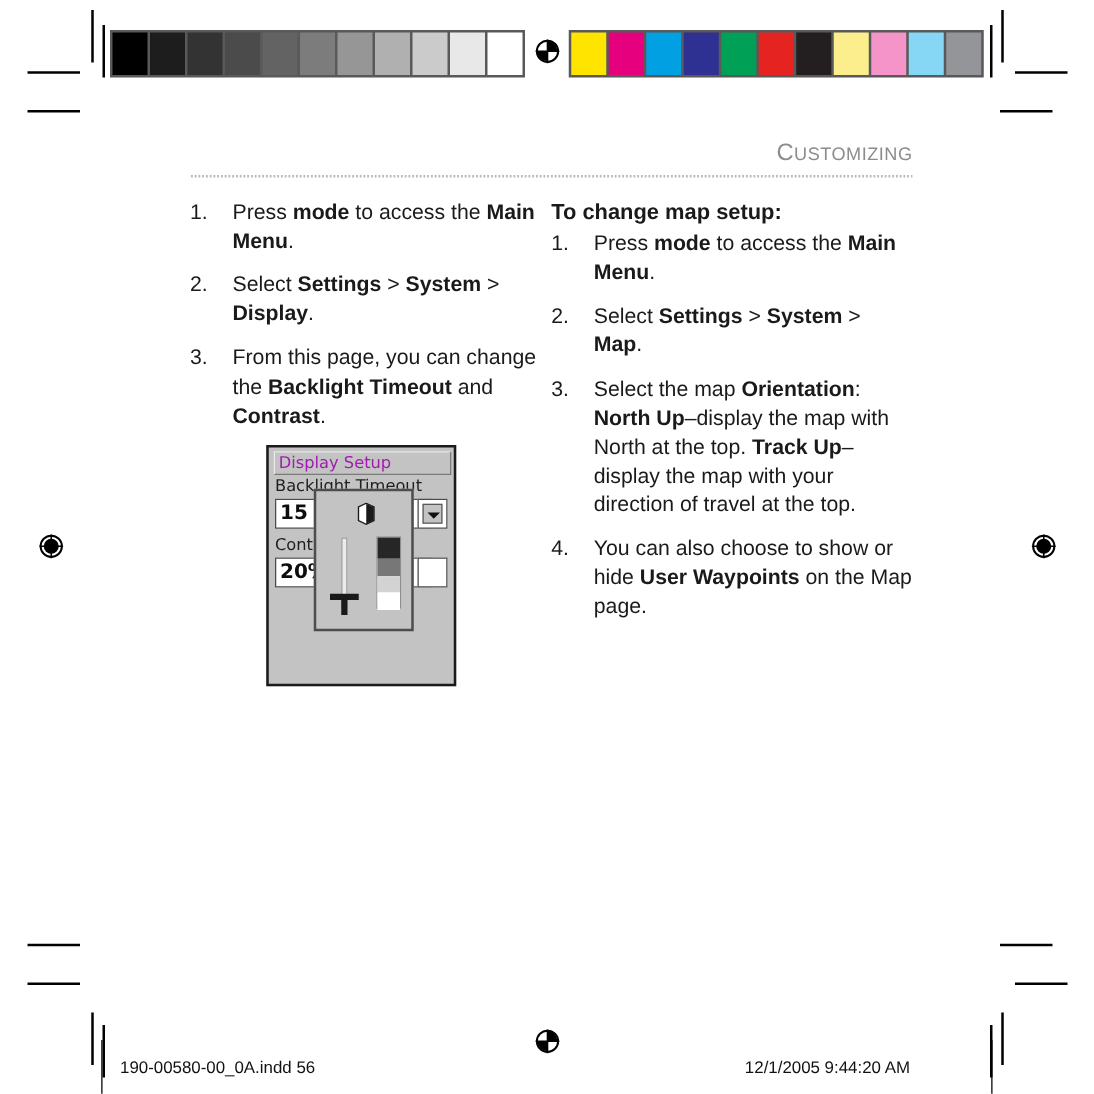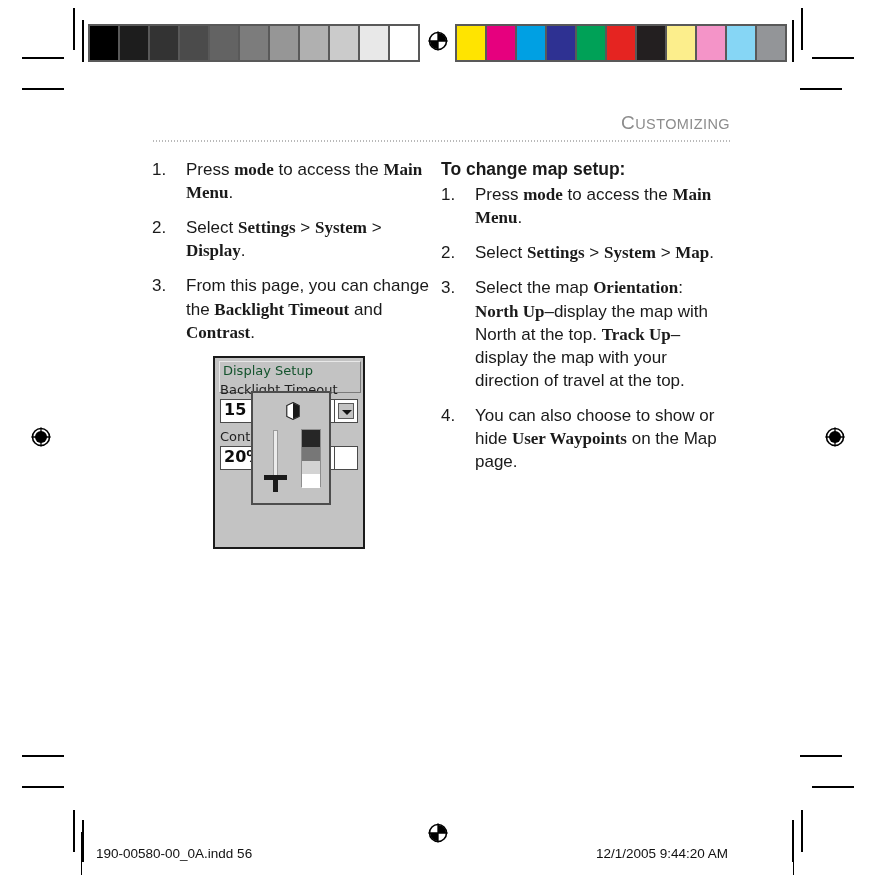--- a/index.html
+++ b/index.html
@@ -103,44 +103,44 @@
   ol.steps li:first-child { margin-top: 0; }
   ol.steps li .num {
     position: absolute;
     left: 0;
     top: 0;
     width: 26px;
     text-align: left;
     font-size: 17px;
     color: #1a1a1a;
   }
-  ol.steps li b { font-weight: bold; font-family: Liberation Serif, serif; }
+  ol.steps li b { font-weight: bold; }
 
   
   .device-fig {
     margin-top: 10px;
     margin-left: 61px;
     width: 152px;
     height: 193px;
     border: 2px solid #1a1a1a;
     background: #c3c3c3;
     position: relative;
     overflow: hidden;
   }
   .dev-titlebar {
     position: absolute;
     left: 4px; top: 3px;
-    width: 142px; height: 32px;
+    width: 142px; height: 19px;
     background: #c3c3c3;
     border: 1px solid #7a7a7a;
     border-top-color: #e8e8e8;
     border-left-color: #e8e8e8;
     font-family: "DejaVu Sans", sans-serif;
     font-size: 13px;
-    color: #14532d;
+    color: #a21caf;
     padding-left: 3px;
     line-height: 17px;
     white-space: nowrap;
     overflow: hidden;
   }
   .dev-label {
     position: absolute;
     left: 5px;
     font-family: "DejaVu Sans", sans-serif;
     font-size: 13px;

